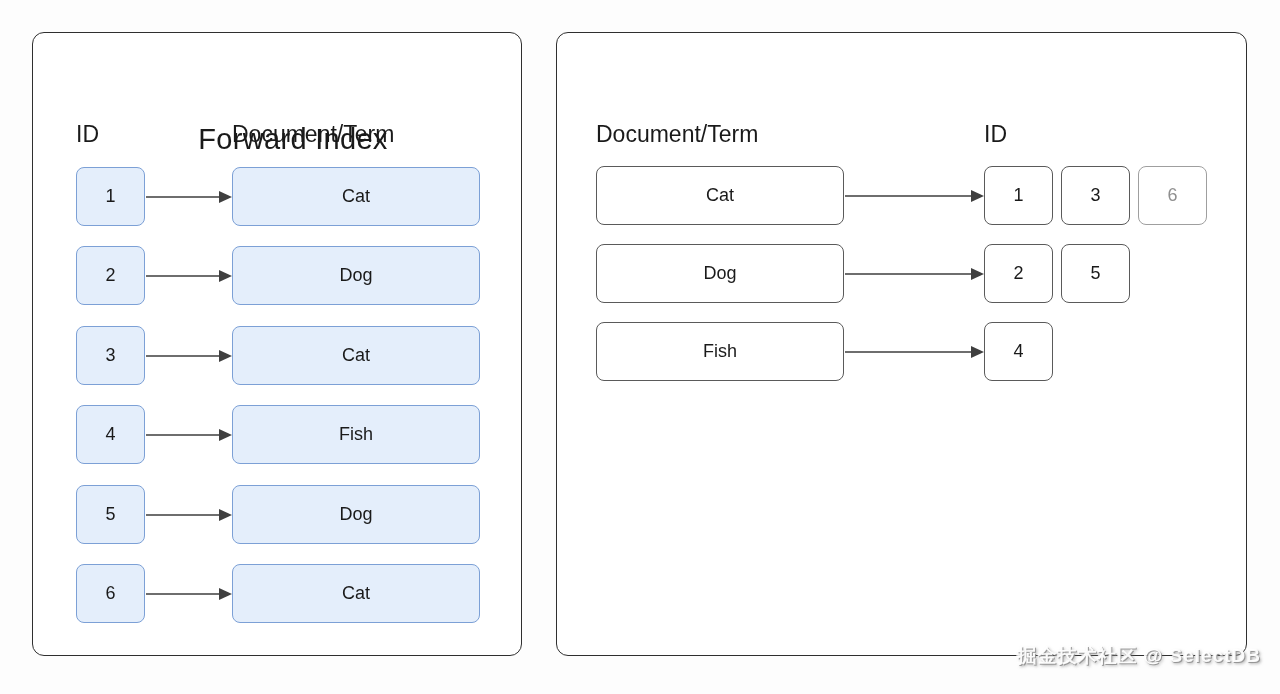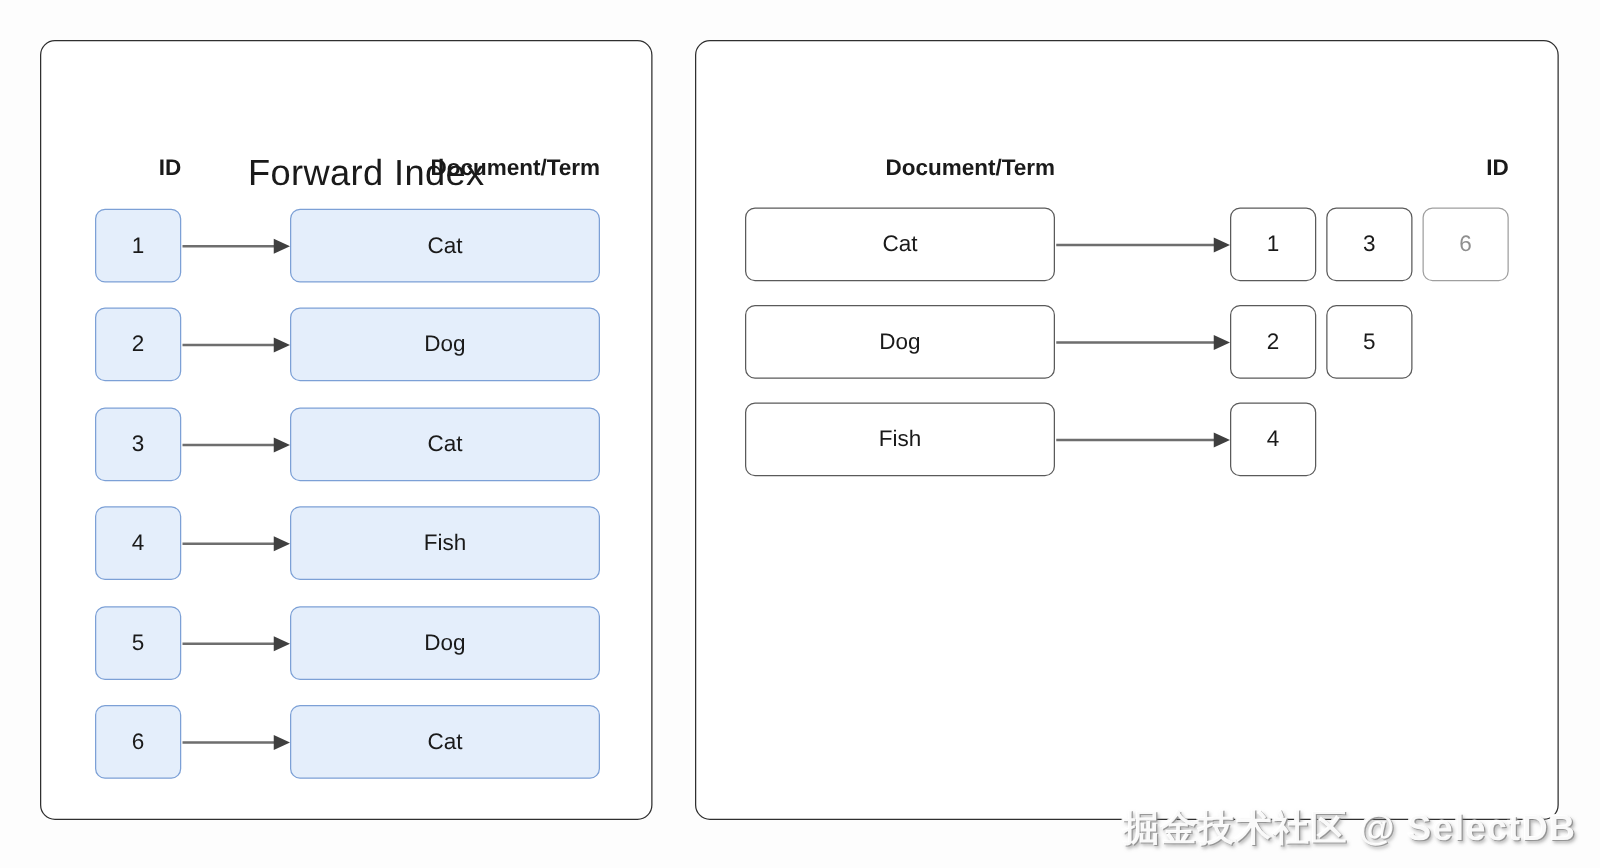--- a/index.html
+++ b/index.html
@@ -15,21 +15,21 @@
     box-sizing:border-box;
   }
   .panel-left{left:32px;width:490px;}
   .panel-right{left:556px;width:691px;}
   .panel-title{
     position:absolute;top:66px;left:16px;width:100%;
     text-align:center;font-size:29px;font-weight:500;letter-spacing:.3px;
   }
   .col-header{
     position:absolute;top:88px;height:26px;line-height:26px;
-    text-align:right;font-size:18px;font-weight:700;
+    text-align:left;font-size:23px;font-weight:400;
   }
   .row{position:absolute;left:0;width:100%;height:59px;}
   .bluebox{
     position:absolute;top:0;height:59px;box-sizing:border-box;
     background:#e4eefb;border:1.5px solid #7ca0d6;border-radius:8px;
     display:flex;align-items:center;justify-content:center;
     font-size:18px;
   }
   .plainbox{
     position:absolute;top:0;height:59px;box-sizing:border-box;
@@ -54,21 +54,21 @@
   .f-doc{left:199px;width:248px;}
   .f-arrow{left:113px;width:86px;}
   
   .i-term{left:39px;width:248px;}
   .i-arrow{left:288px;width:139px;}
   .i-id0{left:427px;width:69px;}
   .i-id1{left:504px;width:69px;}
   .i-id2{left:581px;width:69px;}
   .watermark{
     position:absolute;top:643px;right:19px;
-    font-size:29px;font-weight:600;letter-spacing:1px;
+    font-size:19px;font-weight:600;letter-spacing:1px;
     color:rgba(255,255,255,0.94);
     text-shadow:
       1px 1px 0 rgba(140,140,140,0.85),
       2px 2px 3px rgba(120,120,120,0.55),
       -1px -1px 0 rgba(255,255,255,0.9);
     white-space:nowrap;
   }
 </style>
 </head>
 <body>

